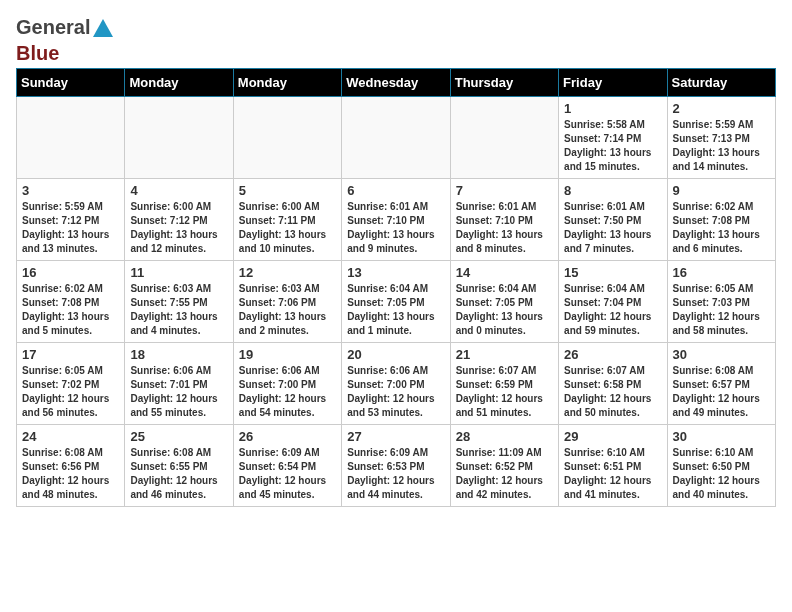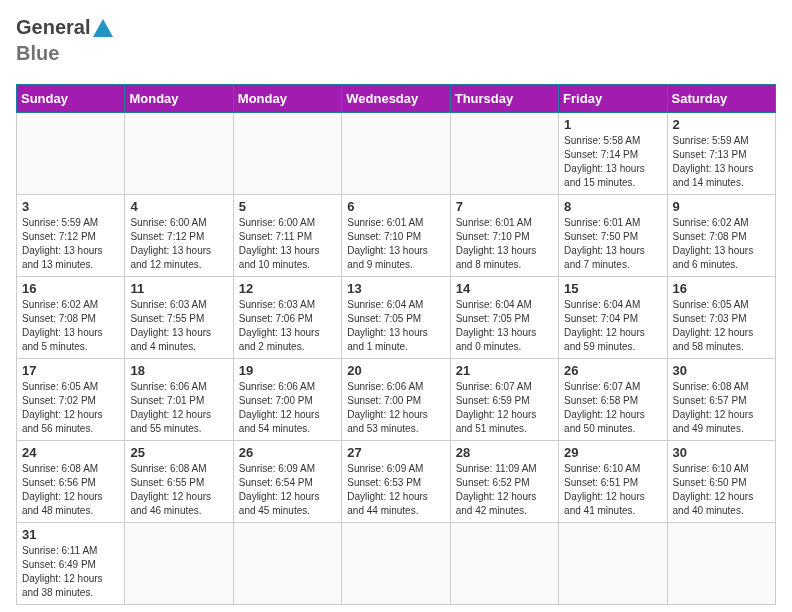--- a/index.html
+++ b/index.html
@@ -7,21 +7,21 @@
       font-family: Arial, sans-serif;
       background: #fff;
       width: 792px;
       min-height: 612px;
       padding: 16px;
     }
     .header {
       display: flex;
       justify-content: space-between;
       align-items: flex-start;
-      margin-bottom: 20px;
+      margin-bottom: 4px;
     }
     .logo {
       display: flex;
       align-items: center;
       gap: 4px;
     }
     .title-area {
       text-align: right;
     }
     .month-year {
@@ -32,21 +32,21 @@
     .location {
       font-size: 14px;
       color: #555;
     }
     .calendar {
       width: 100%;
       border-collapse: collapse;
       border: 1px solid #ccc;
     }
     .calendar th {
-      background: #a21caf;
+      background: #000000;
       color: #fff;
       font-size: 13px;
       font-weight: bold;
       padding: 6px 4px;
       border: 1px solid #1a7aa0;
       text-align: left;
     }
     .calendar td {
       vertical-align: top;
       border: 1px solid #ccc;
@@ -58,41 +58,42 @@
     }
     .day-number {
       font-size: 13px;
       font-weight: bold;
       margin-bottom: 2px;
     }
     .day-info {
       font-size: 10px;
       color: #333;
       line-height: 1.4;
+      font-weight: bold;
     }
     .empty-cell {
       background: #f9f9f9;
     }
     tr:last-child td {
       border-bottom: 1px solid #ccc;
     }
   </style>
 </head>
 <body>
 
 <div class="header">
   <div class="logo">
   <div style="display:flex;align-items:center;gap:0;">
     <span style="font-size:20px;color:#444;font-weight:bold;">General</span>
     <svg width="20" height="20" viewBox="0 0 20 20" style="margin-left:3px;">
       <polygon points="0,20 20,20 10,2" fill="#2196c4"></polygon>
     </svg>
   </div>
   <div style="display:flex;align-items:center;">
-    <span style="font-size:20px;color:#737373;font-weight:bold;">Blue</span>
+    <span style="font-size:20px;color:#7f1d1d;font-weight:bold;">Blue</span>
   </div>
 </div>
   <div class="title-area">
     <div class="month-year"></div>
     <div class="location"></div>
   </div>
 </div>
 
 <table class="calendar">
   <thead>
@@ -295,34 +296,20 @@
 Sunset: 6:51 PM
 Daylight: 12 hours and 41 minutes.</div>
         </td>
         <td>
           <div class="day-number">30</div>
           <div class="day-info">Sunrise: 6:10 AM
 Sunset: 6:50 PM
 Daylight: 12 hours and 40 minutes.</div>
         </td>
       </tr>
-      <tr>
-        <td>
-          <div class="day-number">31</div>
-          <div class="day-info">Sunrise: 6:11 AM
-Sunset: 6:49 PM
-Daylight: 12 hours and 38 minutes.</div>
-        </td>
-        <td class="empty-cell"></td>
-        <td class="empty-cell"></td>
-        <td class="empty-cell"></td>
-        <td class="empty-cell"></td>
-        <td class="empty-cell"></td>
-        <td class="empty-cell"></td>
-      </tr>
     </tbody>
 </table>
 
 <style>
   .logo {
     display: flex;
     flex-direction: column;
     align-items: flex-start;
     line-height: 1.1;
   }

